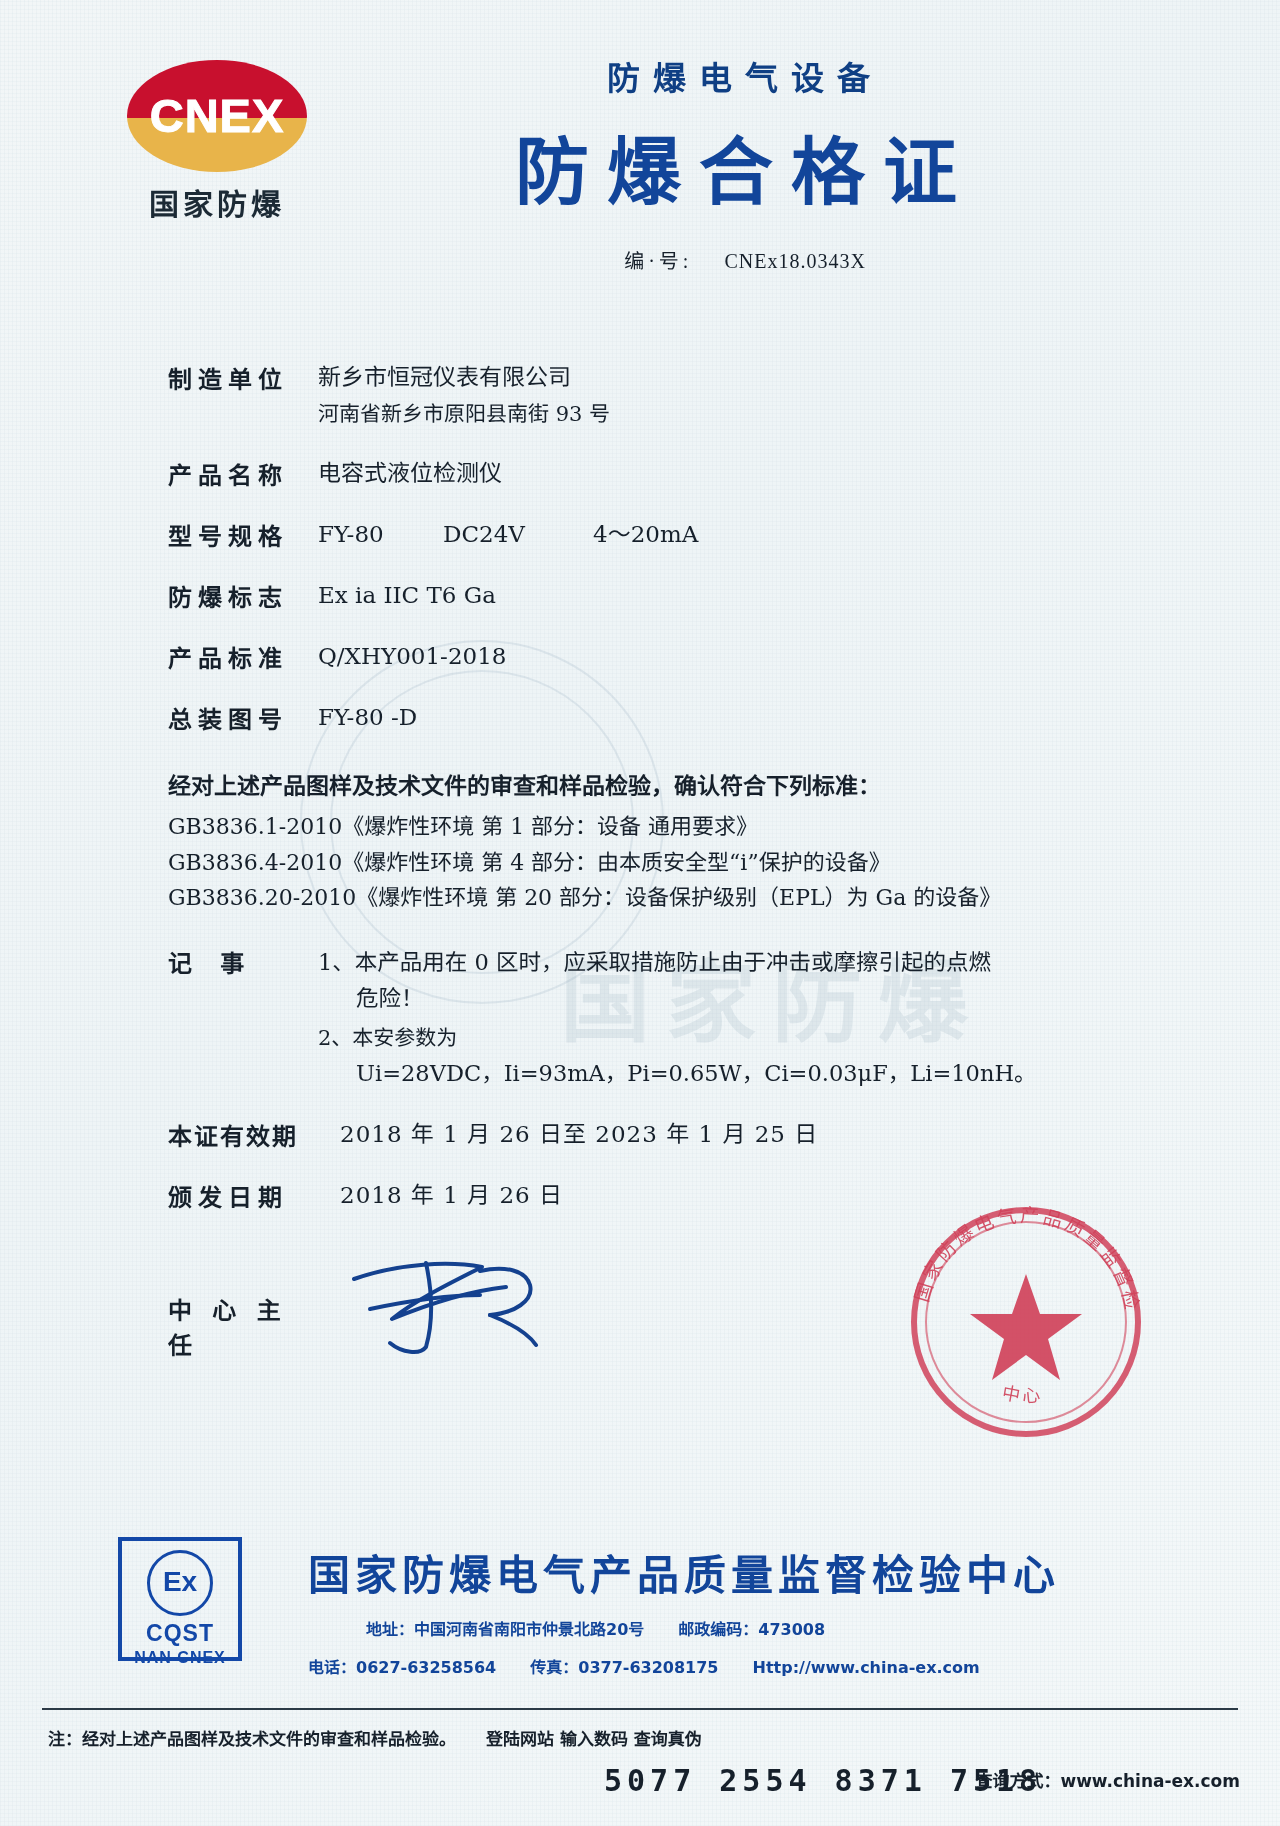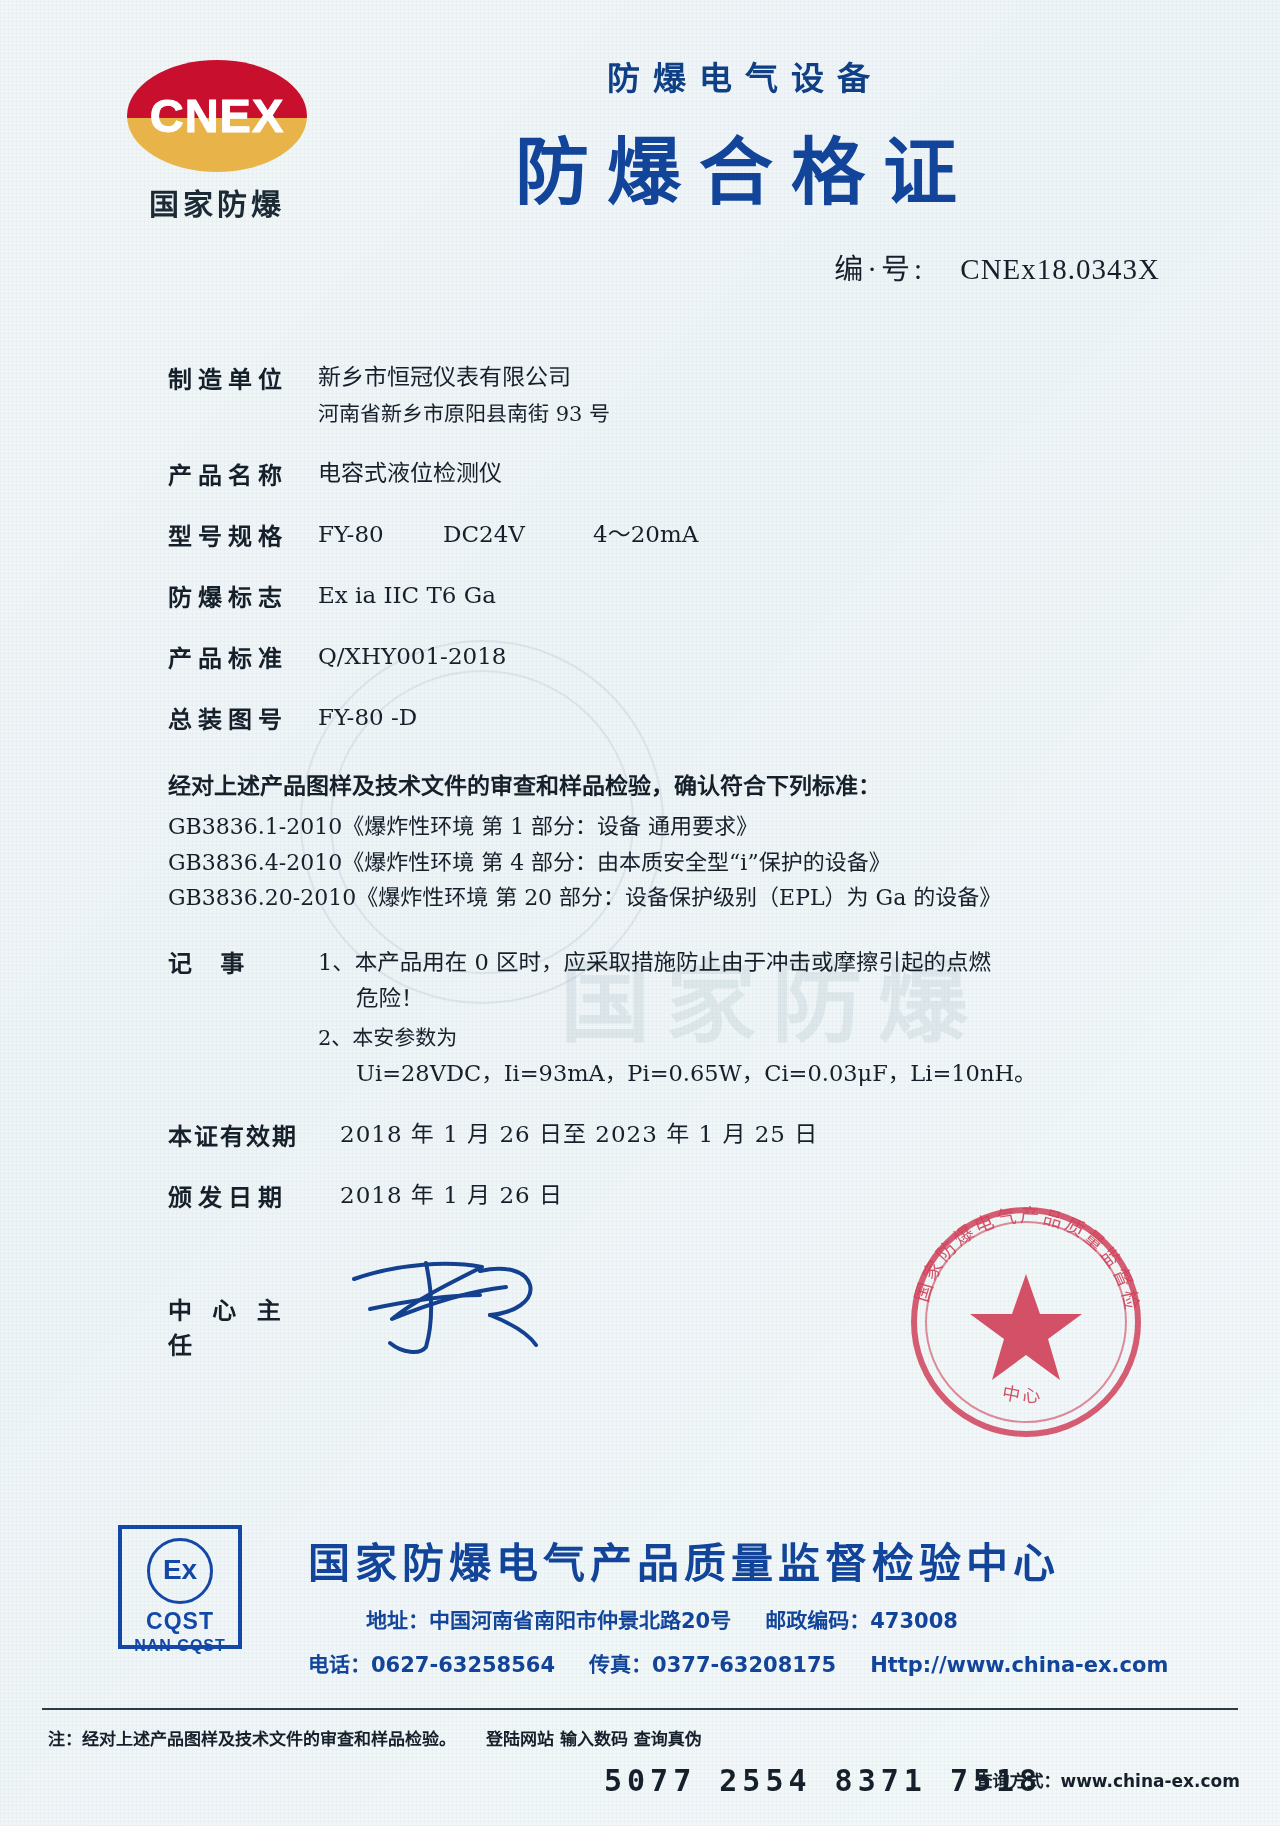--- a/index.html
+++ b/index.html
@@ -100,24 +100,23 @@
   .title-big {
     margin-top: 12px;
     font-size: 74px;
     letter-spacing: 18px;
     font-weight: bold;
     color: #12459a;
     font-family: "DejaVu Sans", "Liberation Sans", sans-serif;
   }
   .cert-no {
     margin-top: 26px;
-    font-size: 29px;
+    font-size: 20px;
     letter-spacing: 1px;
     color: #16202b;
-    text-align: right;
   }
   .cert-no .lbl { letter-spacing: 4px; }
   .cert-no .val { margin-left: 26px; font-family: "Liberation Serif", serif; }
 
   
   .body {
     position: absolute;
     top: 360px;
     left: 0;
     width: 1076px;
@@ -240,21 +239,21 @@
   .org-name {
     font-size: 42px;
     font-weight: bold;
     letter-spacing: 5px;
     color: #12459a;
     font-family: "DejaVu Sans", "Liberation Sans", sans-serif;
     white-space: nowrap;
   }
   .org-line {
     margin-top: 14px;
-    font-size: 21px;
+    font-size: 16px;
     font-weight: bold;
     color: #12459a;
     font-family: "DejaVu Sans", "Liberation Sans", sans-serif;
     white-space: nowrap;
   }
   .org-line .gap { display: inline-block; width: 34px; }
   .org-line.addr { padding-left: 58px; }
 
   
   .rule {
@@ -421,21 +420,21 @@
       <textPath href="#sealBot" startOffset="40%">中心</textPath>
     </text>
     <polygon fill="#d0425a" opacity="0.92" points="126,78 140,118 182,118 148,143 160,184 126,159 92,184 104,143 70,118 112,118"></polygon>
   </svg>
 
   <div class="footer">
     <div class="footer-inner">
       <div class="ex-badge">
         <div class="ex-circle">Ex</div>
         <div class="b1">CQST</div>
-        <div class="b2">NAN CQST</div>
+        <div class="b2">NAN CNEX</div>
       </div>
       <div class="footer-text">
         <div class="org-name">国家防爆电气产品质量监督检验中心</div>
         <div class="org-line addr">
           <span>地址：</span><span>中国河南省南阳市仲景北路20号</span><span class="gap"></span><span>邮政编码：</span><span>473008</span>
         </div>
         <div class="org-line">
           <span>电话：</span><span>0627-63258564</span><span class="gap"></span><span>传真：</span><span>0377-63208175</span><span class="gap"></span><span>Http://www.china-ex.com</span>
         </div>
       </div>

